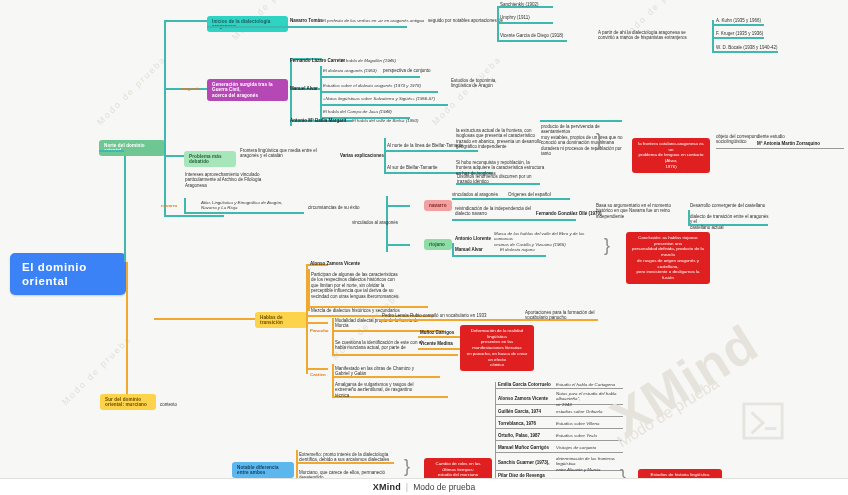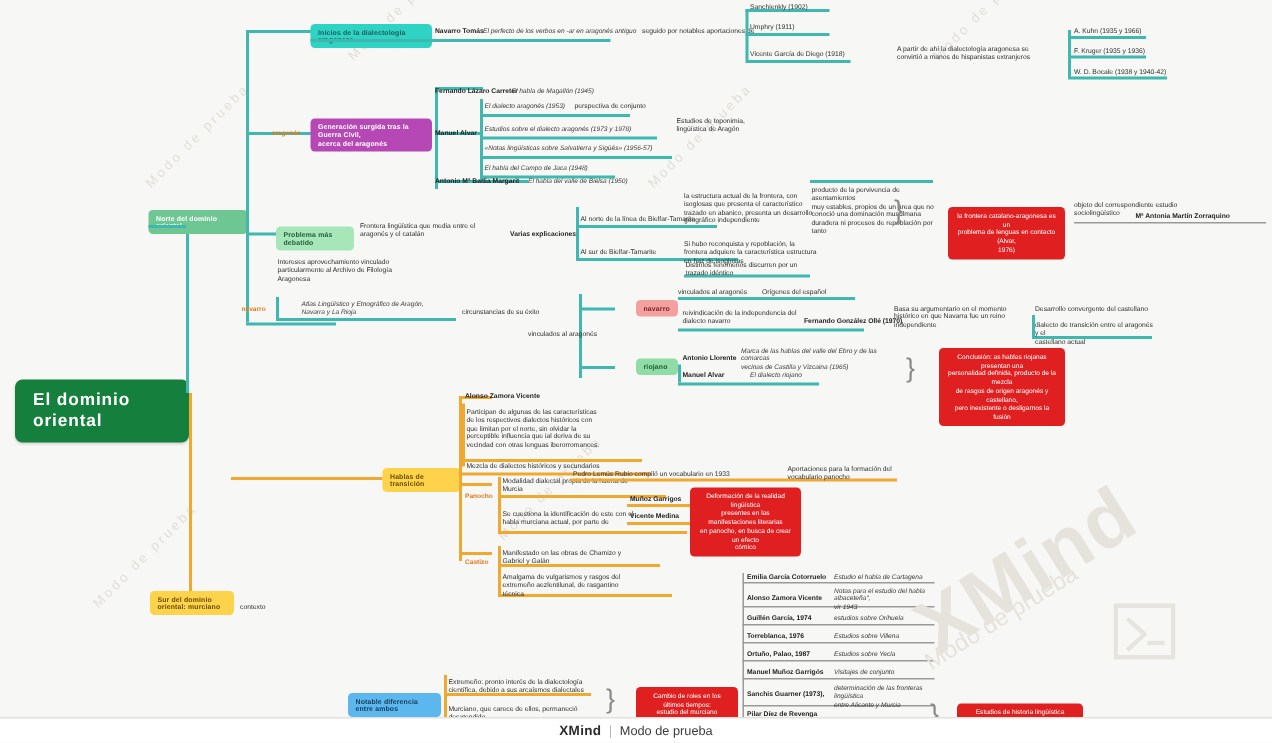--- a/index.html
+++ b/index.html
@@ -42,21 +42,21 @@
   }
   .footer .brand { font-size: 9px; font-weight: bold; color: #2b2b2b; letter-spacing: .2px; }
   .footer .sep { font-size: 9px; color: #b9b9b9; }
   .footer .mode { font-size: 8.5px; color: #3c3c3c; }
 
   
   .node {
     position: absolute; white-space: pre-line; line-height: 1.22;
   }
   .root {
-    background: #15803d; color: #fff; border-radius: 5px;
+    background: #3b82f6; color: #fff; border-radius: 5px;
     font-size: 11.5px; font-weight: bold; letter-spacing: .6px;
     padding: 7px 12px; text-align: left;
     box-shadow: 0 1px 2px rgba(0,0,0,.18);
   }
   .chip {
     border-radius: 3px; padding: 2.5px 5px; font-size: 4.6px;
     font-weight: bold; color: #fff; letter-spacing: .1px;
   }
   .chip-green   { background: #6ec792; }
   .chip-teal    { background: #2fd3c4; color:#1c5c57; }

